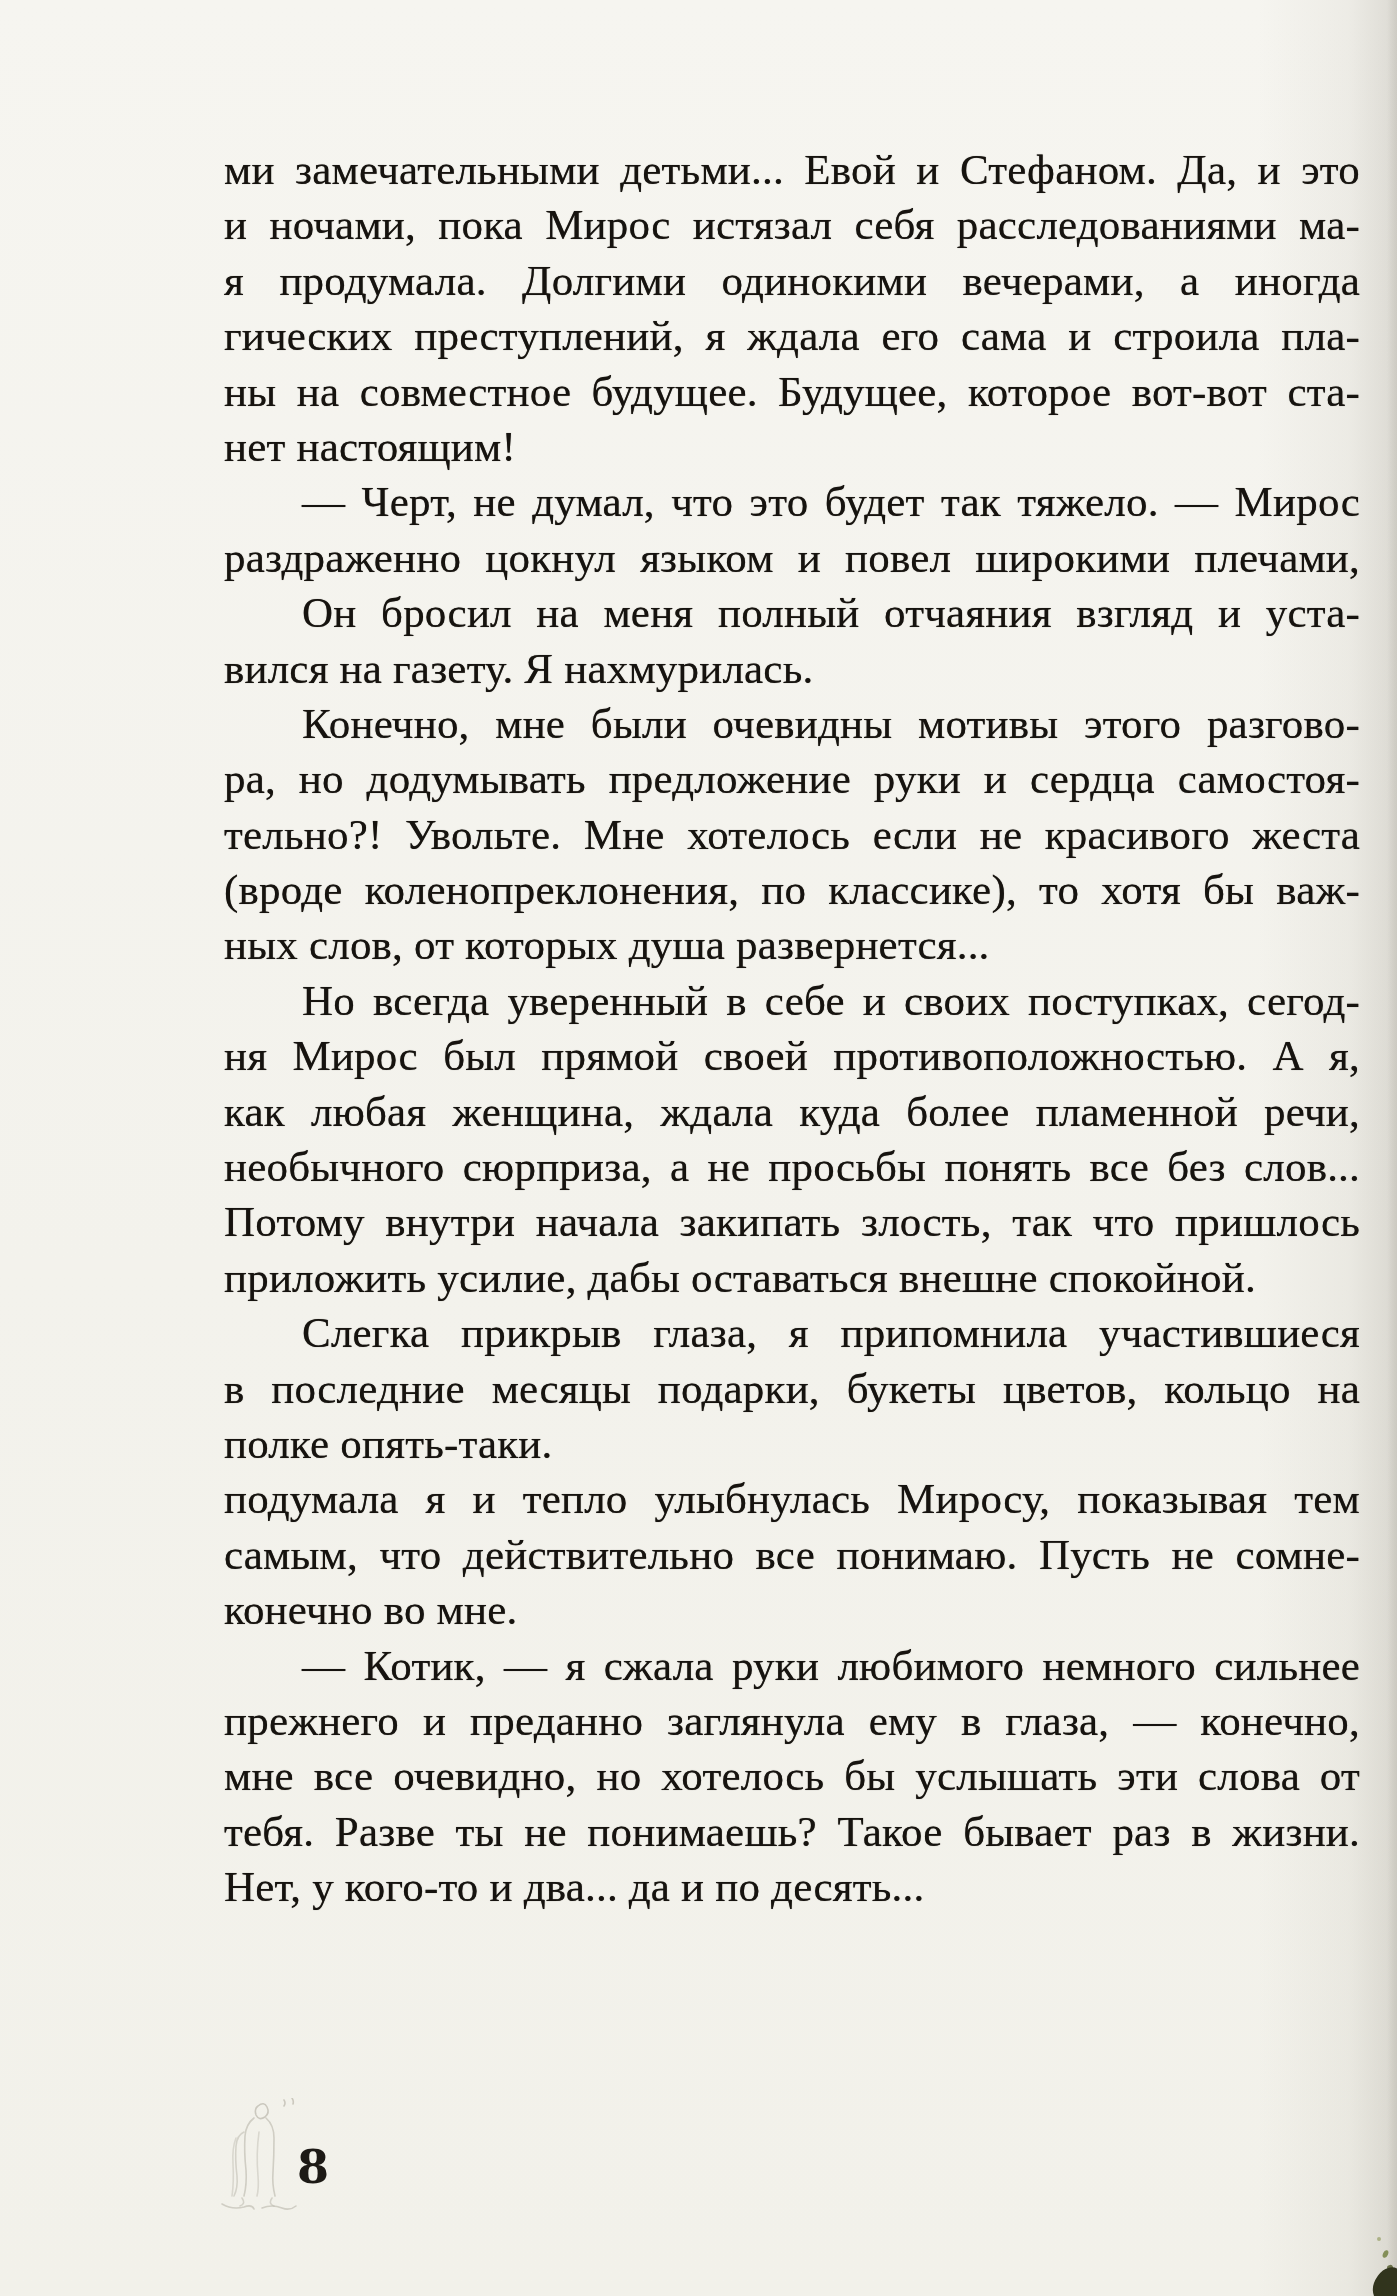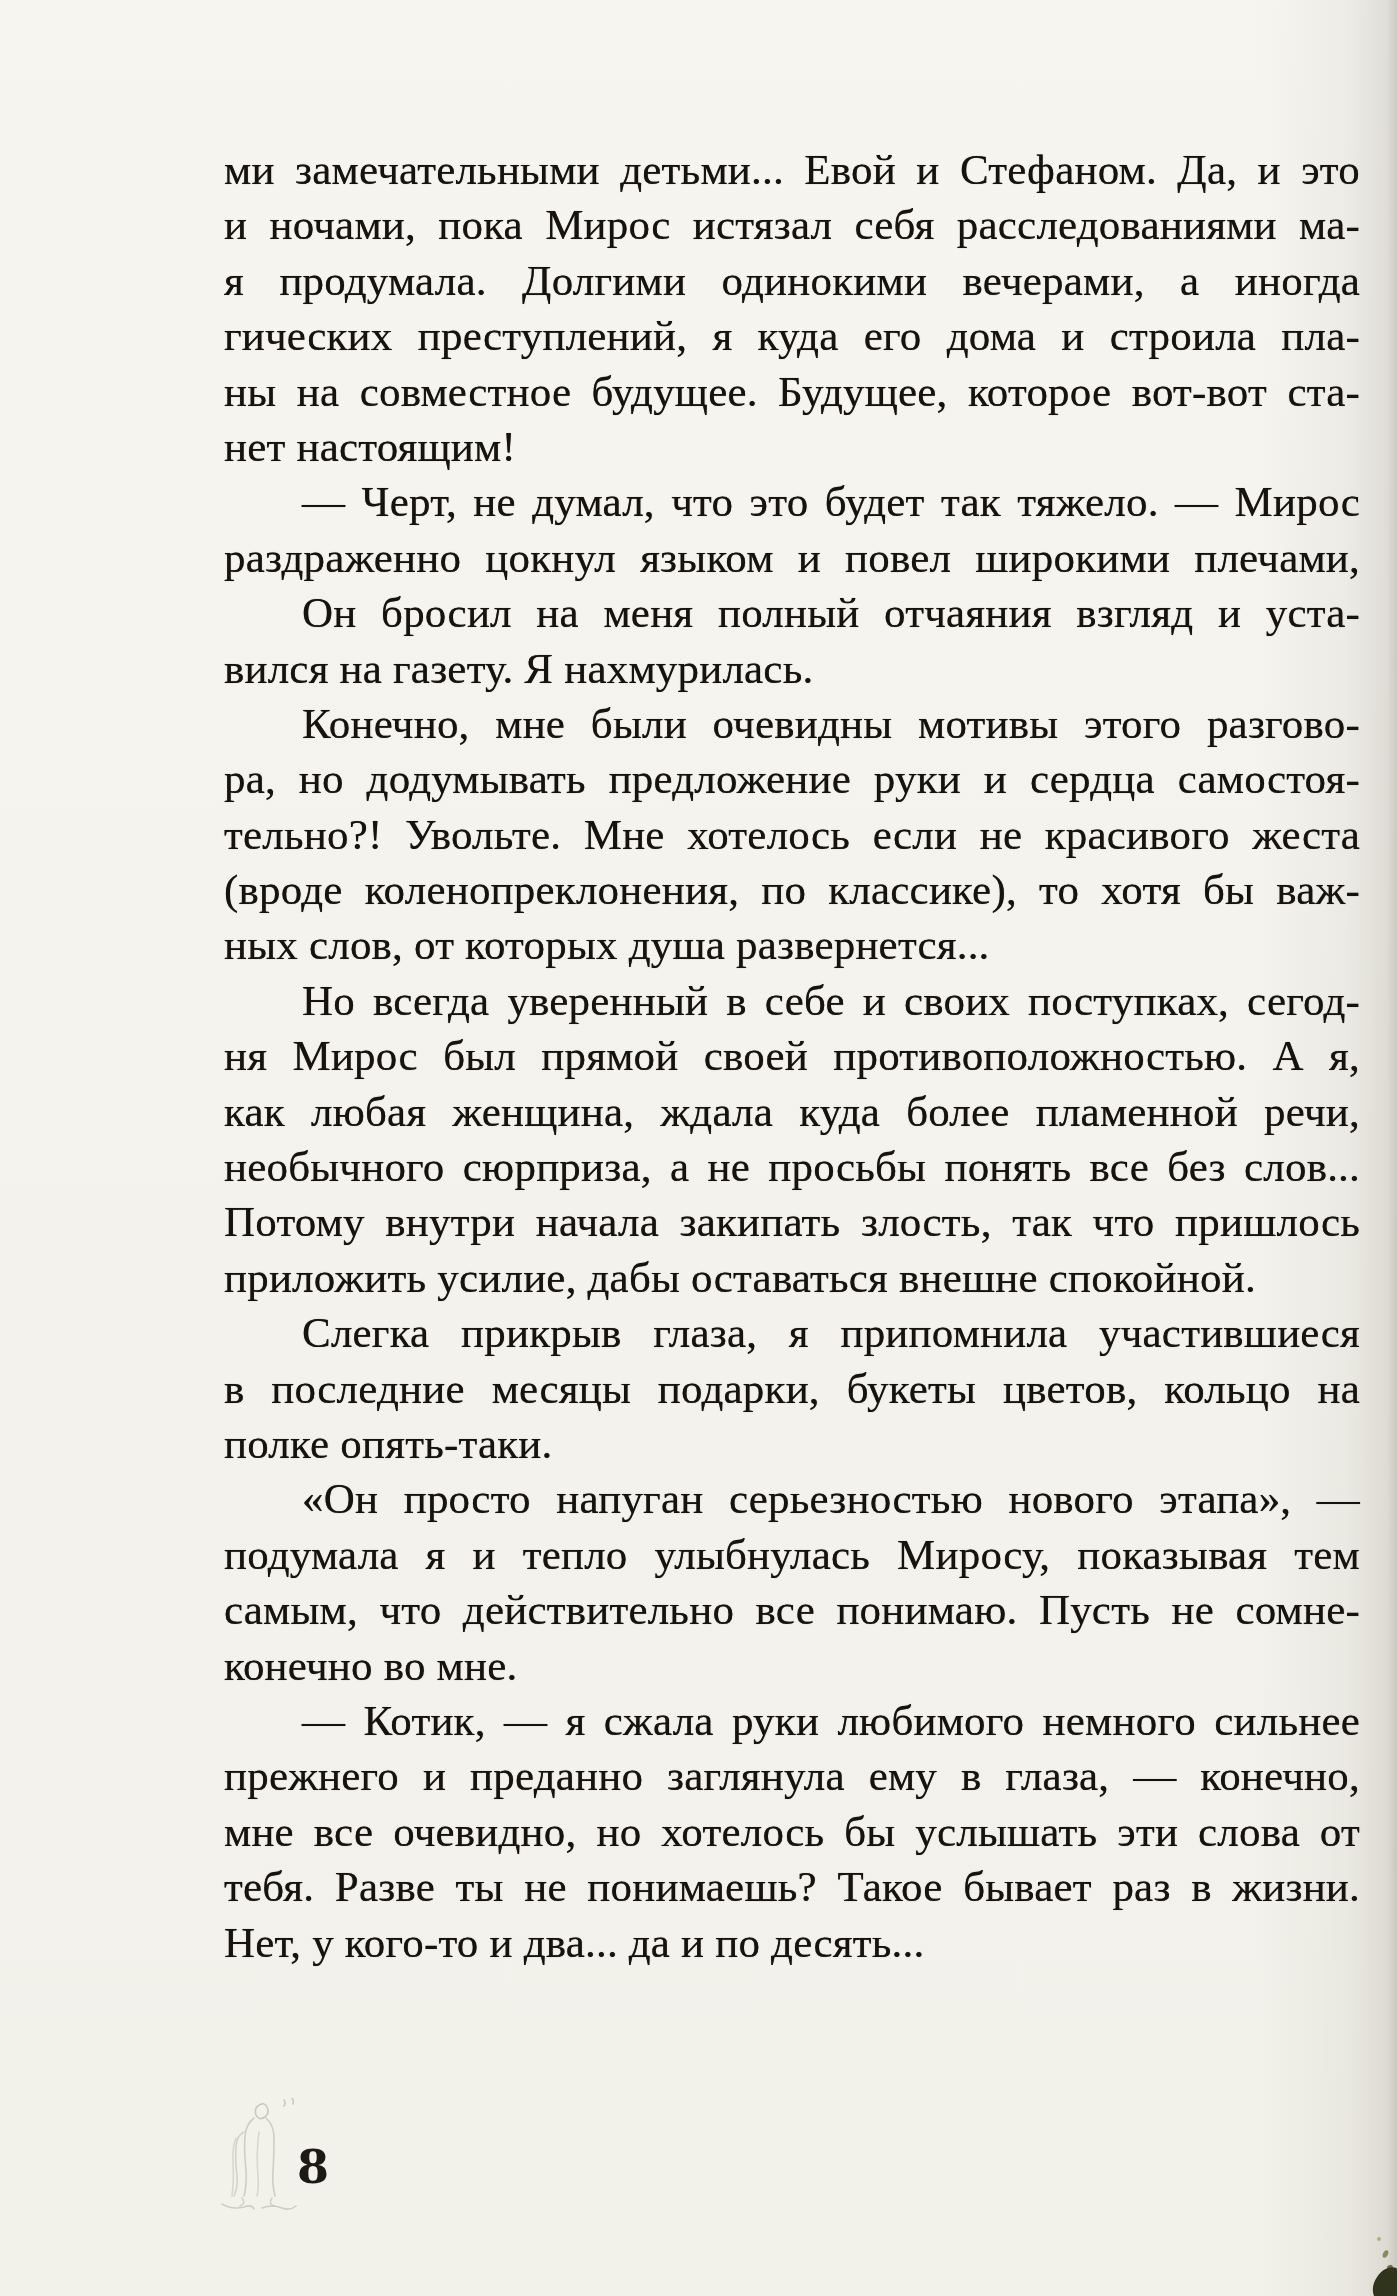--- a/index.html
+++ b/index.html
@@ -63,42 +63,41 @@
 </style>
 </head>
 <body>
 
 <div class="page">
 
   <div class="textblock">
       <div class="line">ми замечательными детьми... Евой и Стефаном. Да, и это</div>
       <div class="line">и ночами, пока Мирос истязал себя расследованиями ма-</div>
       <div class="line">я продумала. Долгими одинокими вечерами, а иногда</div>
-      <div class="line">гических преступлений, я куда его дома и строила пла-</div>
+      <div class="line">гических преступлений, я ждала его сама и строила пла-</div>
       <div class="line">ны на совместное будущее. Будущее, которое вот-вот ста-</div>
       <div class="line end">нет настоящим!</div>
       <div class="line indent">— Черт, не думал, что это будет так тяжело. — Мирос</div>
       <div class="line">раздраженно цокнул языком и повел широкими плечами,</div>
       <div class="line indent">Он бросил на меня полный отчаяния взгляд и уста-</div>
       <div class="line end">вился на газету. Я нахмурилась.</div>
       <div class="line indent">Конечно, мне были очевидны мотивы этого разгово-</div>
       <div class="line">ра, но додумывать предложение руки и сердца самостоя-</div>
       <div class="line">тельно?! Увольте. Мне хотелось если не красивого жеста</div>
       <div class="line">(вроде коленопреклонения, по классике), то хотя бы важ-</div>
       <div class="line end">ных слов, от которых душа развернется...</div>
       <div class="line indent">Но всегда уверенный в себе и своих поступках, сегод-</div>
       <div class="line">ня Мирос был прямой своей противоположностью. А я,</div>
       <div class="line">как любая женщина, ждала куда более пламенной речи,</div>
       <div class="line">необычного сюрприза, а не просьбы понять все без слов...</div>
       <div class="line">Потому внутри начала закипать злость, так что пришлось</div>
       <div class="line end">приложить усилие, дабы оставаться внешне спокойной.</div>
       <div class="line indent">Слегка прикрыв глаза, я припомнила участившиеся</div>
       <div class="line">в последние месяцы подарки, букеты цветов, кольцо на</div>
       <div class="line end">полке опять-таки.</div>
-      <div class="line indent">«Он просто напуган серьезностью нового этапа», —</div>
       <div class="line">подумала я и тепло улыбнулась Миросу, показывая тем</div>
       <div class="line">самым, что действительно все понимаю. Пусть не сомне-</div>
       <div class="line end">конечно во мне.</div>
       <div class="line indent">— Котик, — я сжала руки любимого немного сильнее</div>
       <div class="line">прежнего и преданно заглянула ему в глаза, — конечно,</div>
       <div class="line">мне все очевидно, но хотелось бы услышать эти слова от</div>
       <div class="line">тебя. Разве ты не понимаешь? Такое бывает раз в жизни.</div>
       <div class="line end">Нет, у кого-то и два... да и по десять...</div>
     </div>
 

